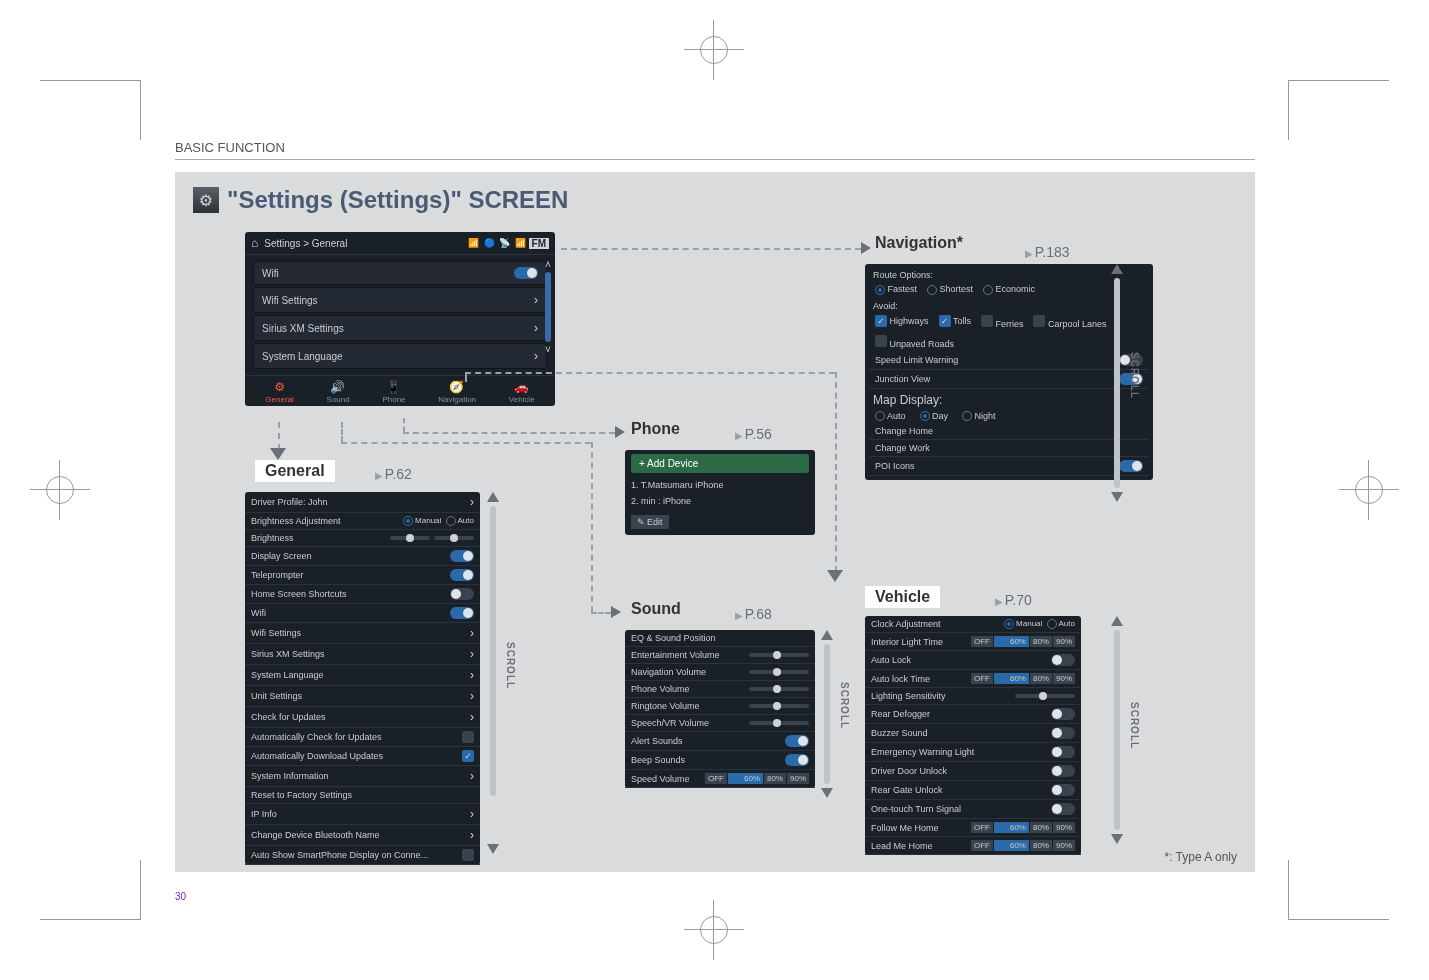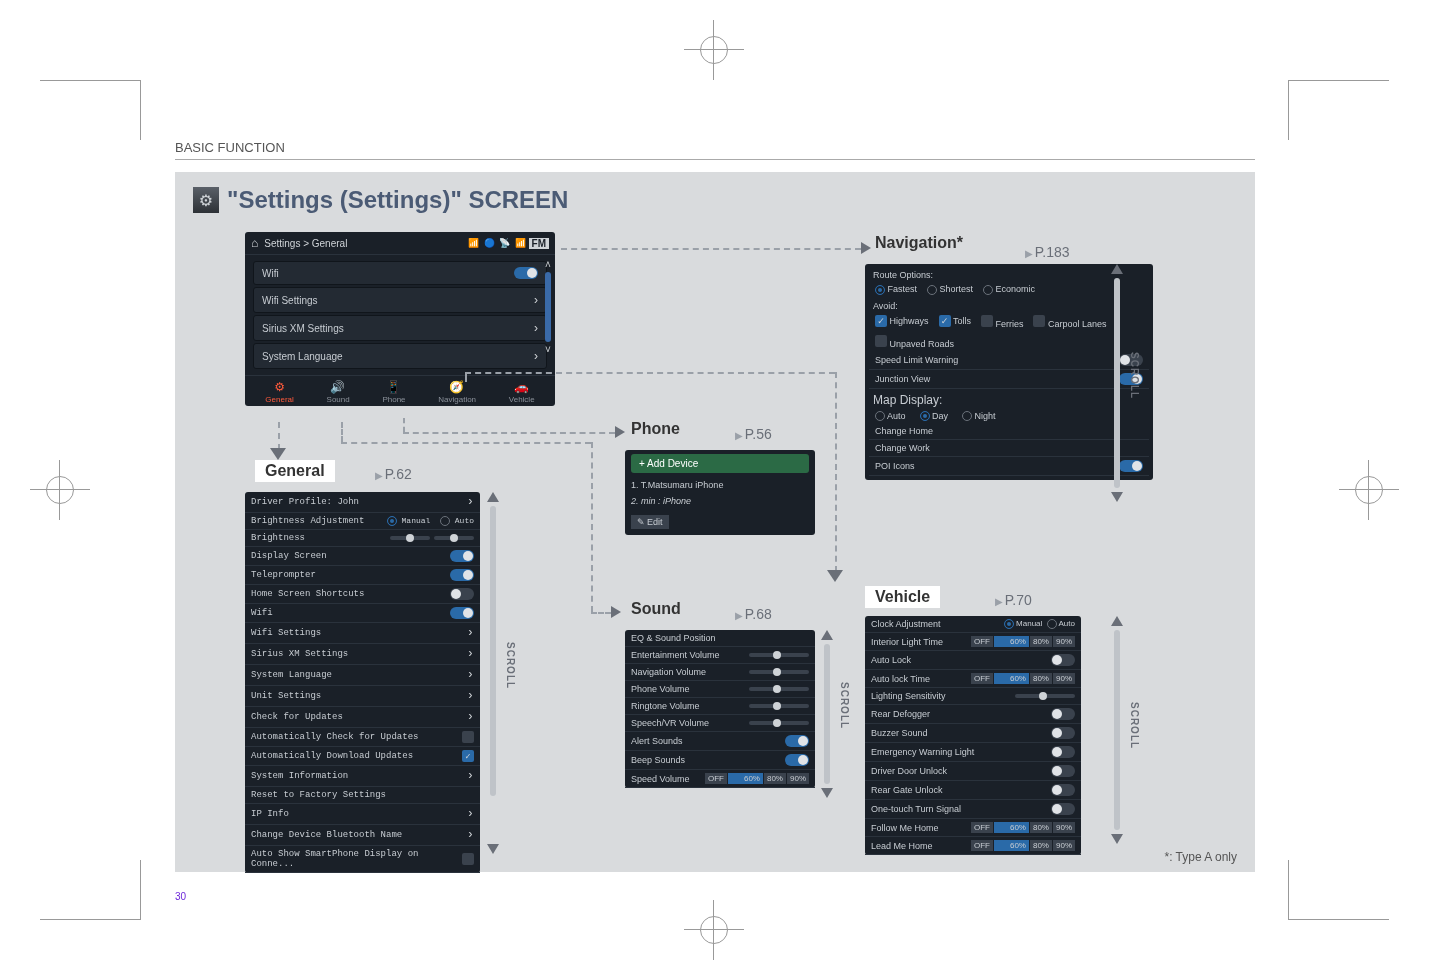--- a/index.html
+++ b/index.html
@@ -341,21 +341,21 @@
     <div class="dash-line-v" style="left:290px; top:200px; height:10px;"></div>
     <div class="dash-line" style="left:290px; top:200px; width:370px;"></div>
     <div class="dash-line-v" style="left:660px; top:200px; height:200px;"></div>
     <div class="arrow-down-solid" style="left:652px; top:398px;"></div>
 
     <div class="dash-line" style="left:386px; top:76px; width:300px;"></div>
     <div class="arrow-right" style="left:686px; top:70px;"></div>
 
     <div class="sec-label" style="left:80px; top:288px; background:#fff; padding:2px 10px;">General</div>
     <div class="sec-ref" style="left:200px; top:294px;">P.62</div>
-    <div class="mock" style="left:70px; top:320px; width:235px;font-family:Liberation Mono, monospace;">
+    <div class="mock" style="left:70px; top:320px; width:235px;">
       <div id="general-rows">
           <div class="mock-row-sm">
             <span>Driver Profile:  John</span>
             <span class="chev">›</span>
           </div>
           <div class="mock-row-sm">
             <span>Brightness Adjustment</span>
             <span style="font-size:8px;"><span class="radio-sm on"></span> Manual &nbsp;<span class="radio-sm"></span> Auto</span>
           </div>
           <div class="mock-row-sm">
@@ -435,21 +435,21 @@
     <div class="scroll-tri-down scroll-triangle" style="left:312px; top:672px;"></div>
     <div class="scroll-label" style="left:330px; top:470px;">SCROLL</div>
 
     <div class="sec-label" style="left:456px; top:248px;">Phone</div>
     <div class="sec-ref" style="left:560px; top:254px;">P.56</div>
     <div class="mock" style="left:450px; top:278px; width:190px; padding-bottom:6px;">
       <div style="background:#2b6a45; color:#fff; padding:4px 8px; margin:4px 6px; border-radius:3px; font-size:10px;">+  Add Device</div>
       <div class="mock-row-sm" style="border:none;">
           <span>1. T.Matsumaru iPhone</span>
         </div>
-      <div class="mock-row-sm" style="border:none;font-style:italic;">
+      <div class="mock-row-sm" style="border:none;">
           <span>2. min : iPhone</span>
         </div>
       <div style="margin:6px 6px 0 6px; background:#3a424d; display:inline-block; padding:2px 6px; font-size:9px;">✎ <span>Edit</span></div>
     </div>
 
     <div class="sec-label" style="left:456px; top:428px;">Sound</div>
     <div class="sec-ref" style="left:560px; top:434px;">P.68</div>
     <div class="mock" style="left:450px; top:458px; width:190px;">
       <div id="sound-rows">
           <div class="mock-row-sm">

